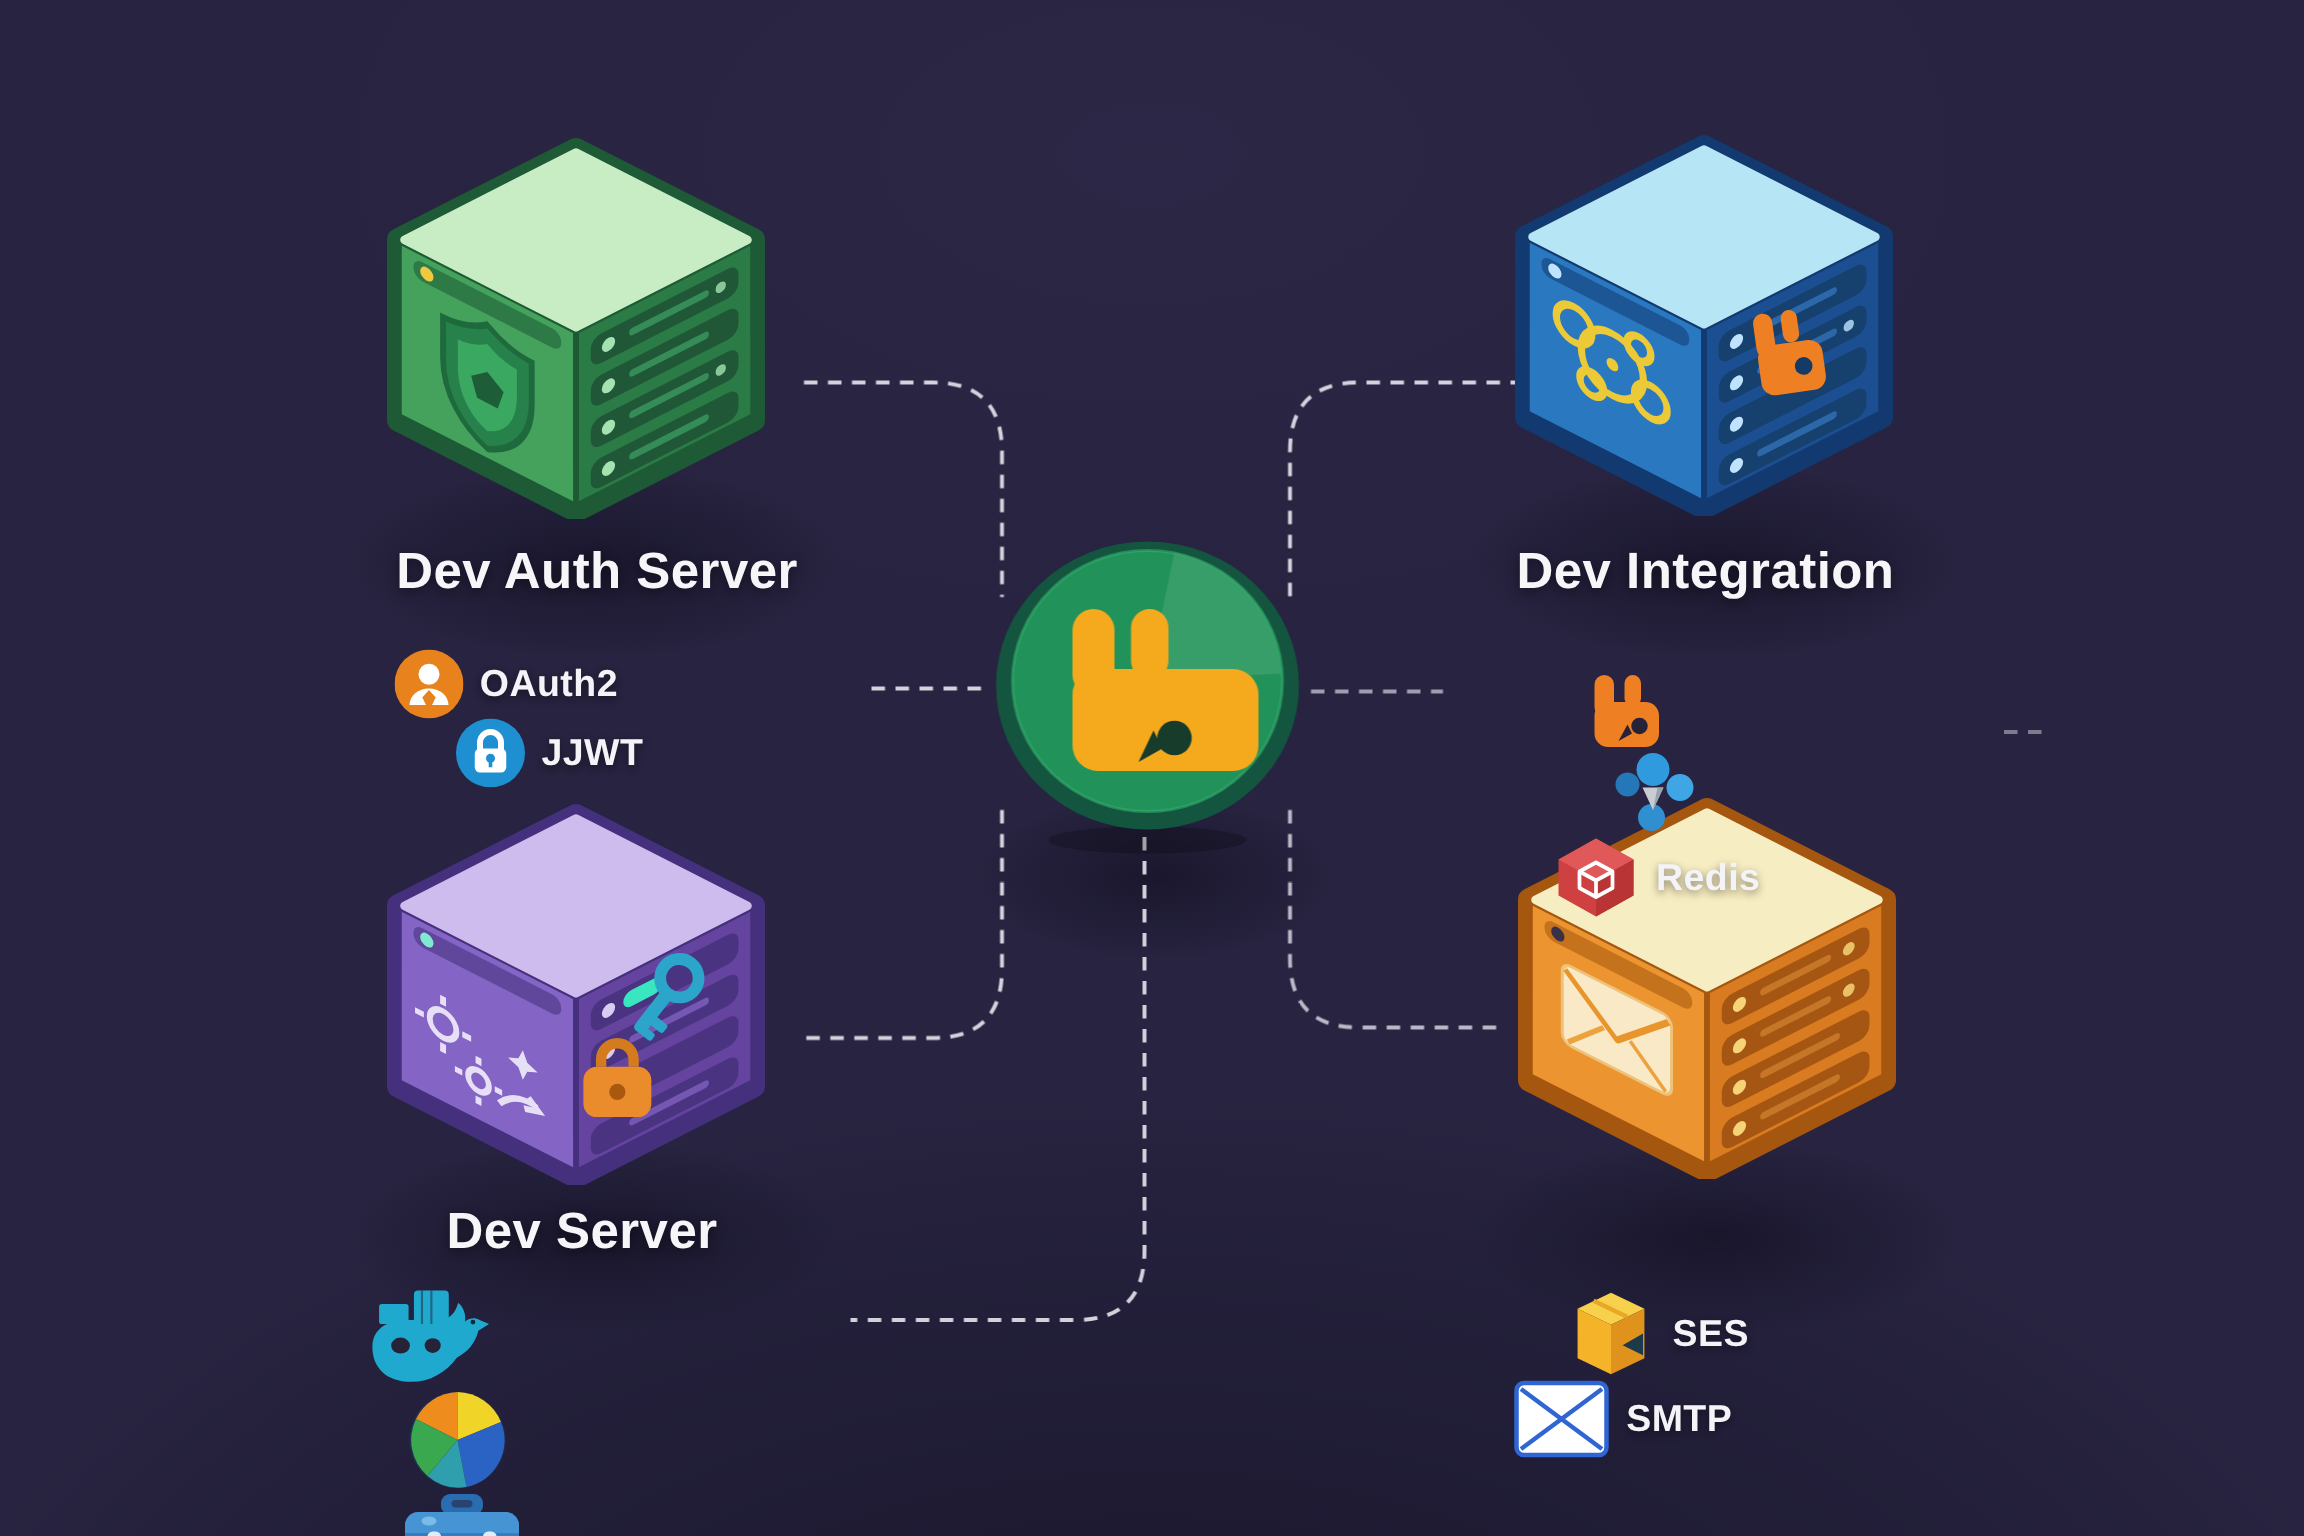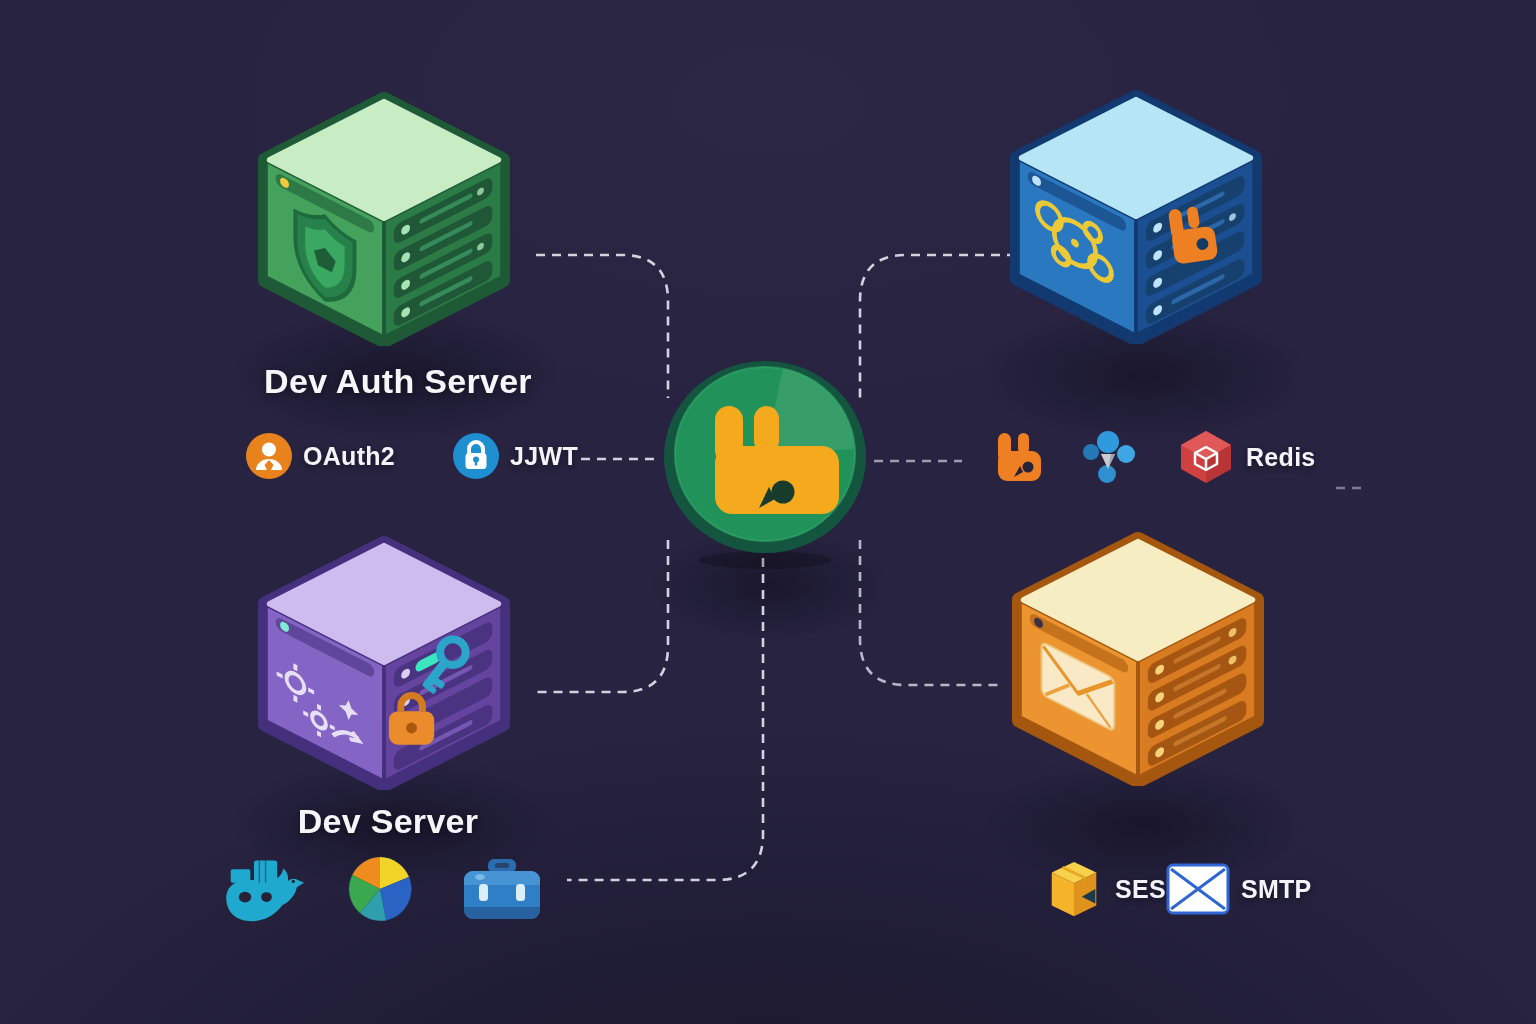--- a/index.html
+++ b/index.html
@@ -13,21 +13,21 @@
   }
   .blob{position:absolute;border-radius:50%;
     background:radial-gradient(closest-side, rgba(10,8,22,.45), rgba(10,8,22,0));}
   .connectors{position:absolute;left:0;top:0;z-index:1;}
   .cube,.hub{position:absolute;z-index:2;}
   .title{
     position:absolute;z-index:4;width:340px;text-align:center;
     font-size:34px;font-weight:700;color:#f6f6f9;letter-spacing:.3px;
     text-shadow:0 2px 8px rgba(0,0,0,.45);
   }
-  .row{position:absolute;z-index:4;display:flex;align-items:center;}
+  .row{position:absolute;z-index:4;display:flex;align-items:center;flex-direction:column;}
   .badge{display:flex;align-items:center;}
   .blabel{
     font-size:25px;font-weight:700;color:#f4f4f8;margin-left:11px;
     letter-spacing:.3px;text-shadow:0 2px 6px rgba(0,0,0,.45);
   }
   svg{display:block;}
 </style>
 </head>
 <body>
 
@@ -229,20 +229,21 @@
     <g fill="#f5a91c">
       <rect x="60" y="50" width="28" height="58" rx="14"></rect>
       <rect x="99" y="50" width="25" height="47" rx="12.5"></rect>
       <rect x="60" y="90" width="124" height="68" rx="17"></rect>
     </g>
     <circle cx="128" cy="136" r="11.5" fill="#173c2b"></circle>
     <path d="M120,143 L104,152 L114,131 Z" fill="#173c2b"></path>
   </svg>
 
   <div class="title" style="left:228px;top:362px">Dev Auth Server</div>
+  <div class="title" style="left:967px;top:362px">Dev Integration</div>
   <div class="title" style="left:218px;top:802px">Dev Server</div>
 
   <div class="row" style="left:246px;top:433px">
     <span class="badge">
       <svg width="46" height="46" viewBox="0 0 46 46">
         <circle cx="23" cy="23" r="23" fill="#e8821c"></circle>
         <circle cx="23" cy="16.5" r="7" fill="#ffffff"></circle>
         <path d="M10,37 a13,11 0 0 1 26,0 z" fill="#ffffff"></path>
         <path d="M23,27 l4.5,5 -4.5,9 -4.5,-9 z" fill="#e8821c"></path>
       </svg>
@@ -253,21 +254,21 @@
         <circle cx="23" cy="23" r="23" fill="#1e8fd0"></circle>
         <path d="M16,21 v-5 a7,7 0 0 1 14,0 v5" fill="none" stroke="#ffffff" stroke-width="4"></path>
         <rect x="12.5" y="20" width="21" height="16" rx="3.5" fill="#ffffff"></rect>
         <circle cx="23" cy="26.5" r="3" fill="#1e8fd0"></circle>
         <rect x="21.8" y="27" width="2.4" height="5.5" fill="#1e8fd0"></rect>
       </svg>
       <span class="blabel">JJWT</span>
     </span>
   </div>
 
-  <div class="row" style="left:995px;top:428px">
+  <div class="row" style="left:995px;top:448px">
     <span class="badge">
       <svg width="48" height="52" viewBox="0 0 48 52">
         <g fill="#ef7f23">
           <rect x="3" y="2" width="13" height="28" rx="6.5"></rect>
           <rect x="23" y="2" width="11" height="21" rx="5.5"></rect>
           <rect x="3" y="20" width="43" height="30" rx="9"></rect>
         </g>
         <circle cx="33" cy="36" r="5.5" fill="#262238"></circle>
         <path d="M28,41 l-9,5 6,-11 z" fill="#262238"></path>
       </svg>

